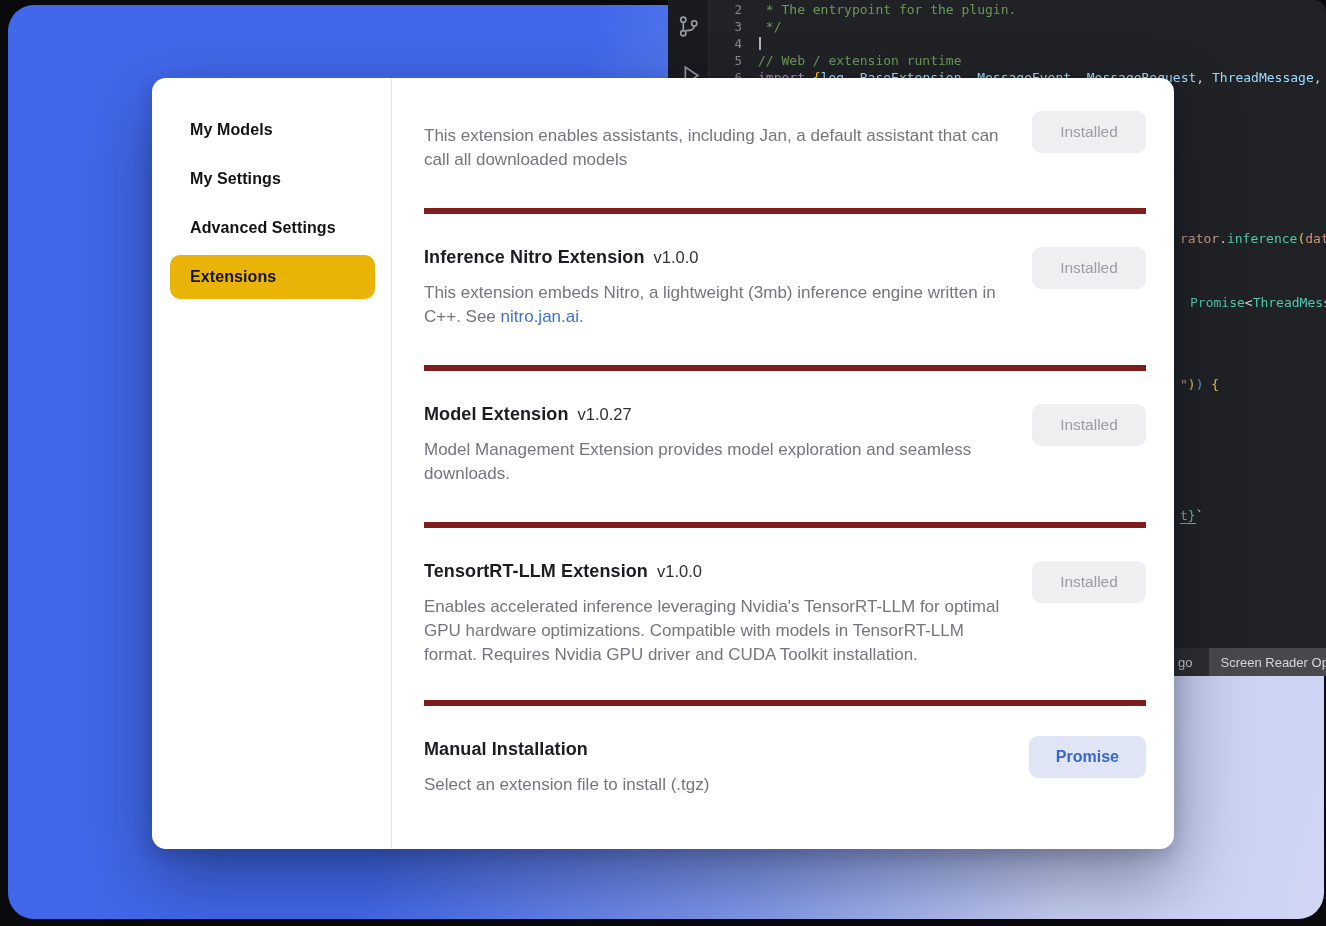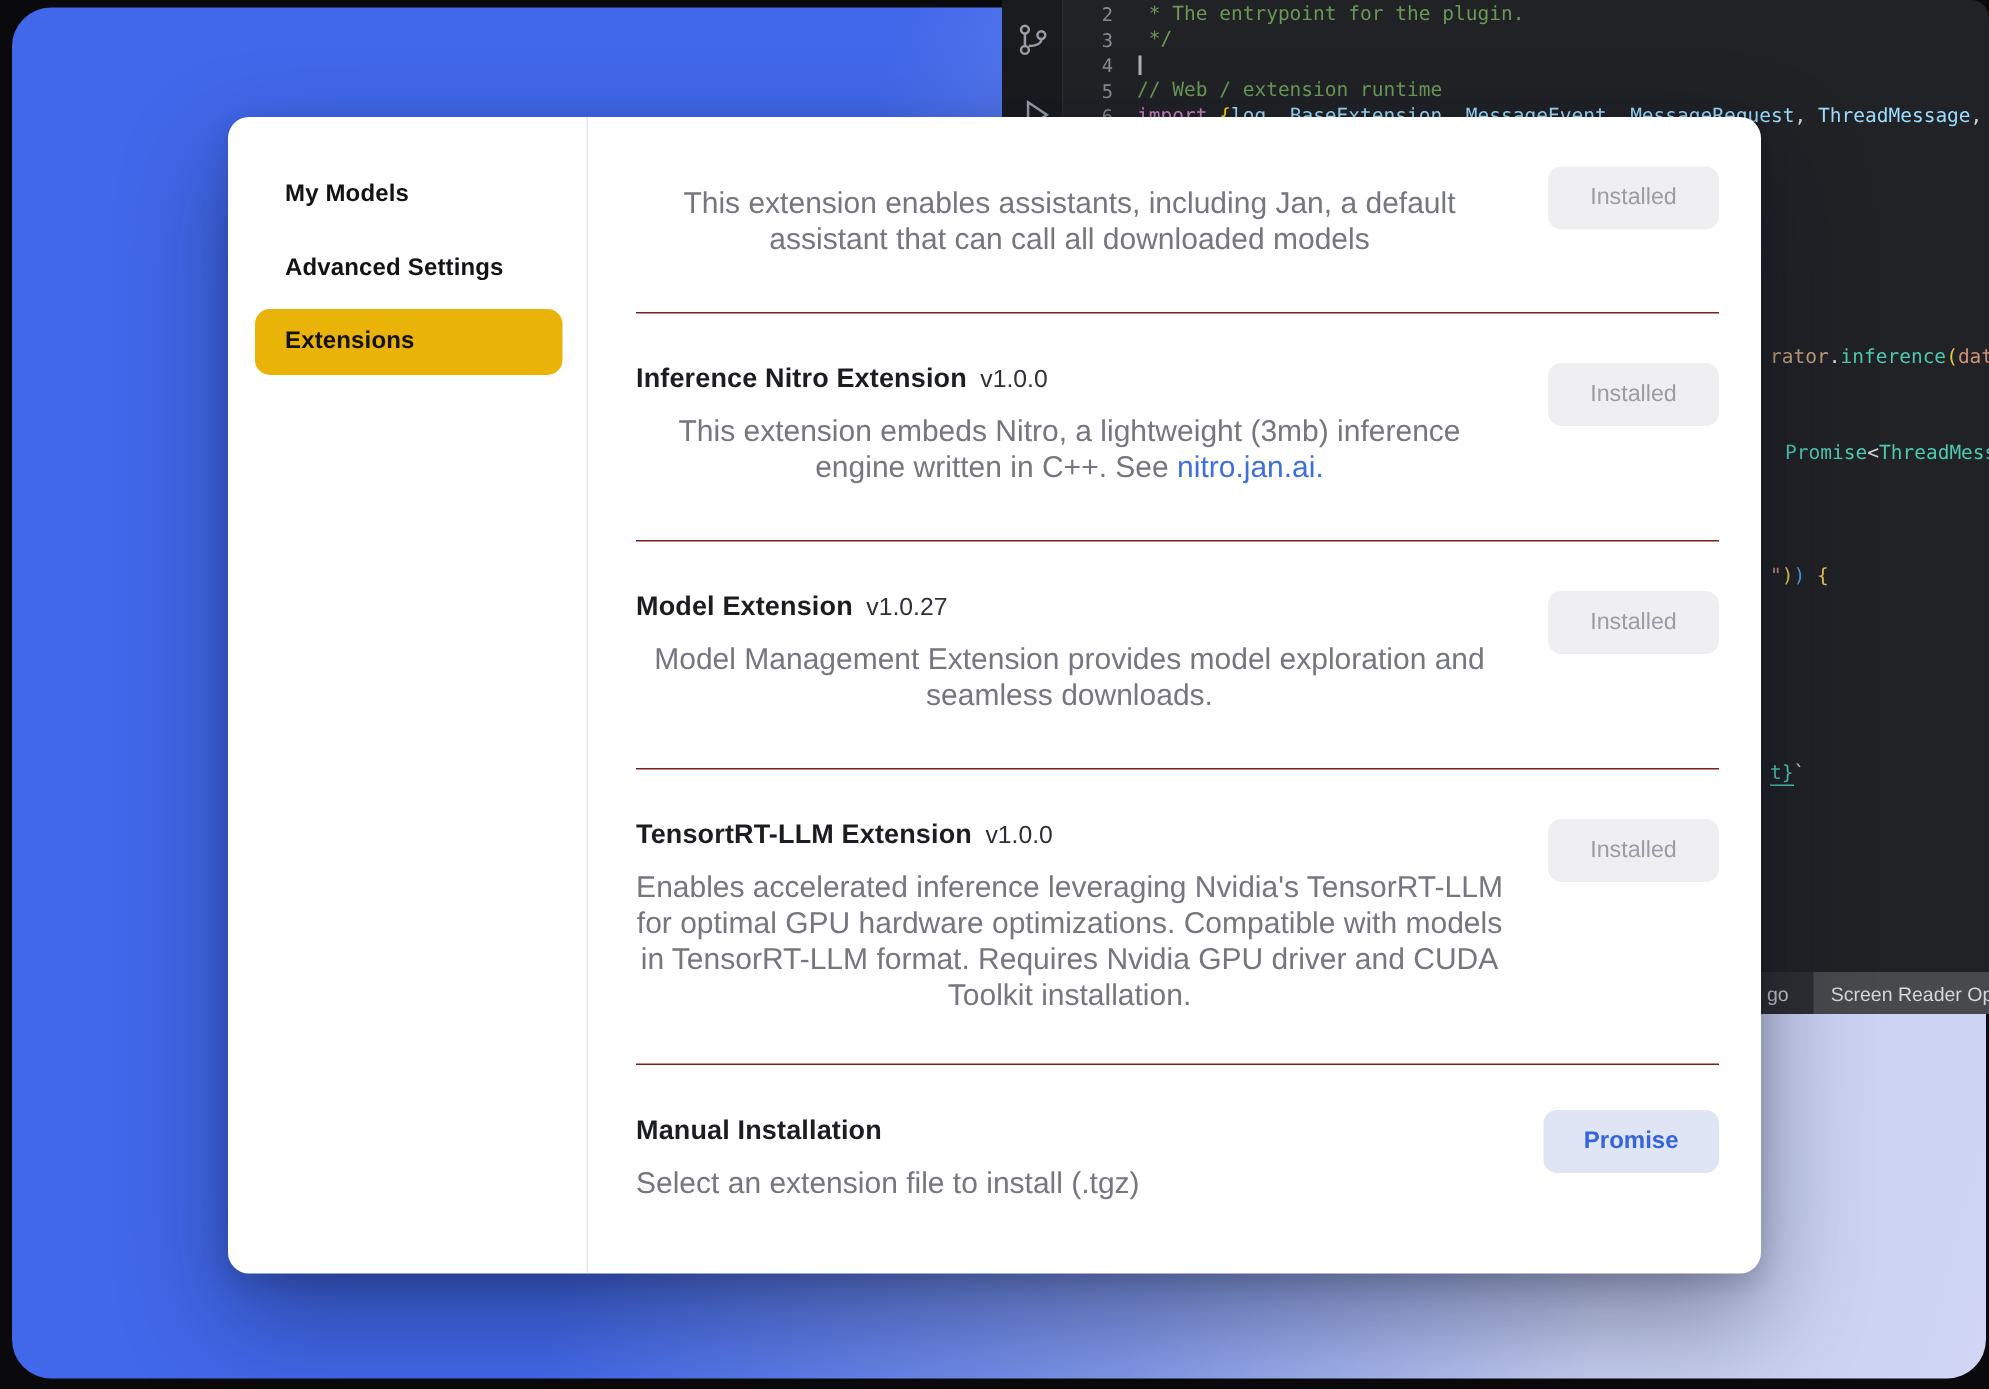--- a/index.html
+++ b/index.html
@@ -31,26 +31,26 @@
     white-space:nowrap;color:#d6d7d9;}
   
   .card{position:absolute;left:152px;top:78px;width:1022px;height:771px;background:#ffffff;border-radius:14px;
     box-shadow:0 30px 70px rgba(10,15,35,.40),0 6px 18px rgba(10,15,35,.18);display:flex;overflow:hidden;box-sizing:border-box;}
   .sidebar{width:240px;flex:none;padding:30px 16px 0 18px;box-sizing:border-box;border-right:1px solid #e8e8ea;}
   .side-item{height:44px;display:flex;align-items:center;padding:0 20px;border-radius:10px;box-sizing:border-box;
     font-size:16px;font-weight:600;color:#131316;margin-bottom:5px;cursor:pointer;letter-spacing:.1px;}
   .side-item.active{background:#eab308;}
   .content{flex:1;min-width:0;padding:0 28px 0 32px;box-sizing:border-box;}
   .row{display:flex;justify-content:space-between;align-items:flex-start;padding:33px 0 33px;}
-  .row + .row{border-top:1px solid #7f1d1d;}
+  .row + .row{border-top:6px solid #7f1d1d;}
   .row-2l{padding-bottom:36px;}
   .row-text{min-width:0;}
   .row-title{font-size:18px;font-weight:700;color:#1c1d21;letter-spacing:.1px;}
   .row-version{font-weight:400;font-size:16.5px;color:#2f3035;margin-left:9px;letter-spacing:0;}
-  .row-desc{margin-top:13px;font-size:20px;line-height:24px;color:#75767e;max-width:578px;text-align:center;}
+  .row-desc{margin-top:13px;font-size:17px;line-height:24px;color:#75767e;max-width:578px;}
   .link{color:#3f6fdd;cursor:pointer;}
   .btn{border:none;border-radius:9px;font-family:inherit;cursor:pointer;flex:none;margin-left:24px;}
   .btn-installed{background:#efeff1;color:#9b9ca4;font-size:15.5px;font-weight:500;padding:12px 17px;min-width:114px;}
   .btn-primary{background:#dfe5f4;color:#3664d9;font-size:16px;font-weight:700;padding:12px 27px;margin-top:-3px;}
 </style>
 </head>
 <body>
 
 <div class="stage">
 
@@ -89,20 +89,21 @@
       </div>
     <div class="status-bar">
       <span class="sb-left">go</span>
       <span class="sb-item">Screen Reader Optimized</span>
     </div>
   </div>
 
   <div class="card">
     <aside class="sidebar">
         <div class="side-item">My Models</div>
+        <div class="side-item">My Settings</div>
         <div class="side-item">Advanced Settings</div>
         <div class="side-item active">Extensions</div>
       </aside>
     <main class="content">
         <section class="row row-2l">
           <div class="row-text">
             <p class="row-desc" style="margin: 13px 0px 0px;"><span>This extension enables assistants, including Jan, a default assistant that can call all downloaded models</span></p>
           </div>
           <button class="btn btn-installed">Installed</button>
         </section>

